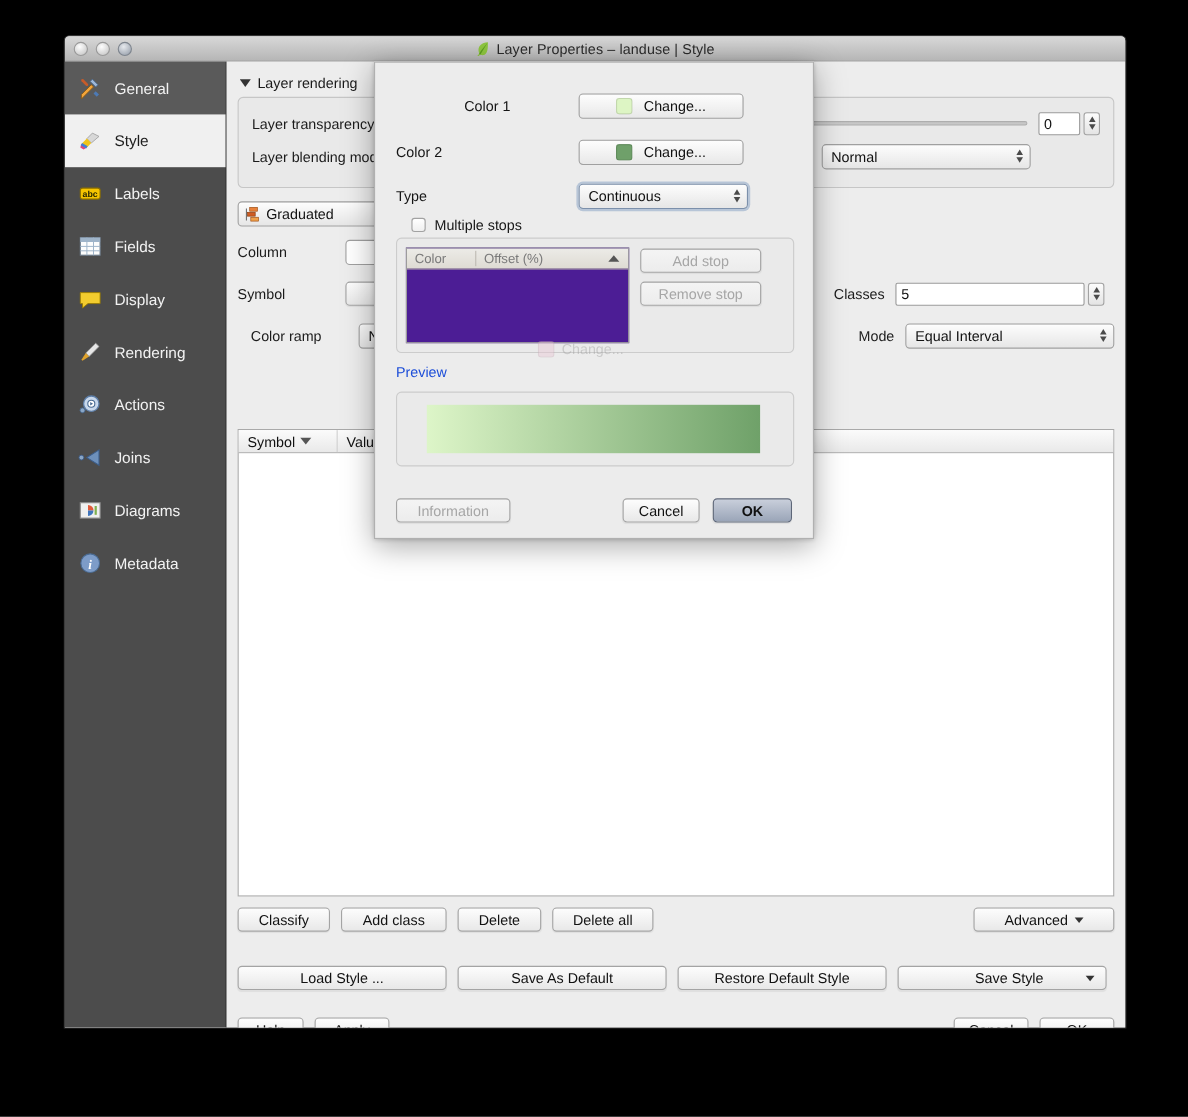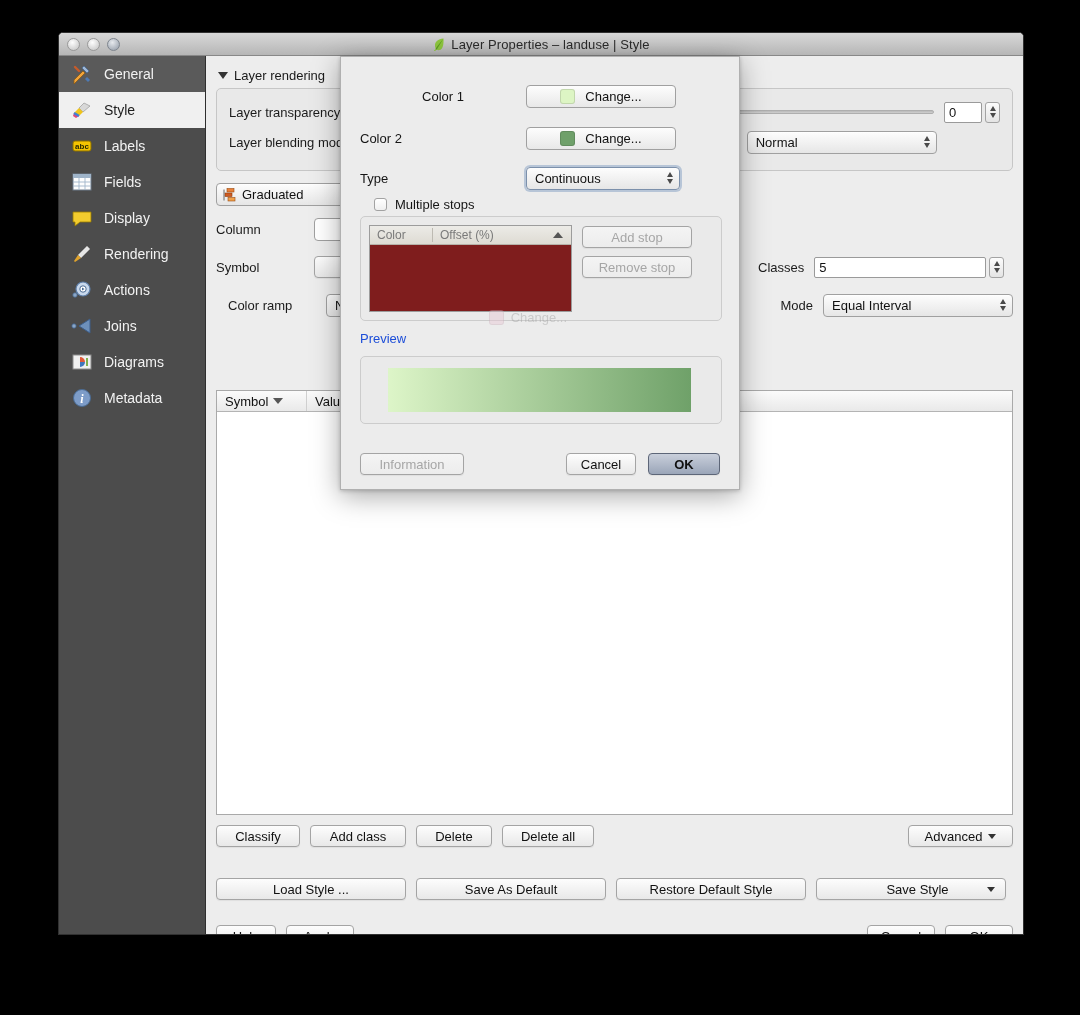--- a/index.html
+++ b/index.html
@@ -50,21 +50,21 @@
   #wbody { display: flex; height: calc(100% - 23px); }
 
   
   #sidebar {
     width: 147px; flex: 0 0 147px;
     background: #4c4c4c;
     border-right: 1px solid #2e2e2e;
     padding-top: 0px;
   }
   .side-item {
-    height: 36px; display: flex; align-items: center;
+    height: 48px; display: flex; align-items: center;
     padding-left: 12px; gap: 11px;
     color: #f2f2f2; font-size: 14px;
   }
   .side-item.active { background: #f0f0f0; color: #1d1d1d; }
   .side-item.current-hl { background: #5a5a5a; }
   .sicon { width: 22px; height: 22px; flex: 0 0 22px; display:block; }
 
   
   #main {
     flex: 1; position: relative; background: #ededed;
@@ -191,21 +191,21 @@
     font-size: 13px; color: #111;
   }
   .swatch { width: 15px; height: 15px; border-radius: 3px; border: 1px solid rgba(0,0,0,.12); }
 
   .stops-box {
     margin: 4px 19px 0 19px; width: 362px; height: 105px;
     border: 1px solid #cccccc; border-radius: 5px; background: #eaeaea;
     display: flex; padding: 8px; gap: 10px;
   }
   .stops-list {
-    width: 203px; border: 1px solid #9c9c9c; background: #7f1d1d;
+    width: 203px; border: 1px solid #9c9c9c; background: #4c1d95;
   }
   .stops-head {
     height: 19px; display: flex; align-items: center;
     background: linear-gradient(#ecebe7,#dedbd3);
     border-bottom: 1px solid #b6b2a9;
     font-size: 12px; color: #7a7a7a; position: relative;
   }
   .stops-head .c1 { padding-left: 7px; width: 62px; }
   .stops-head .c2 { padding-left: 7px; border-left: 1px solid #bdbab2; }
   .stops-head .asc { position: absolute; right: 8px; width:0;height:0;
@@ -456,21 +456,21 @@
           </div>
         </div>
         <div></div>
       </div>
 
       <div class="row-btns" style="top:769px;">
         <div class="btn" style="width:84px;">Classify</div>
         <div class="btn" style="width:96px;">Add class</div>
         <div class="btn" style="width:76px;">Delete</div>
         <div class="btn" style="width:92px;">Delete all</div>
-        <div class="btn" style="width:105px;margin-left:auto;gap:6px;">
+        <div class="btn" style="width:128px;margin-left:auto;gap:6px;">
           <span>Advanced</span>
           <span class="tri-down" style="border-top-width:5px;border-left-width:4px;border-right-width:4px;"></span>
         </div>
       </div>
 
       <div class="row-btns" style="top:822px;">
         <div class="btn" style="width:190px;">Load Style ...</div>
         <div class="btn" style="width:190px;">Save As Default</div>
         <div class="btn" style="width:190px;">Restore Default Style</div>
         <div class="btn" style="width:190px;position:relative;padding-left:23px;">

